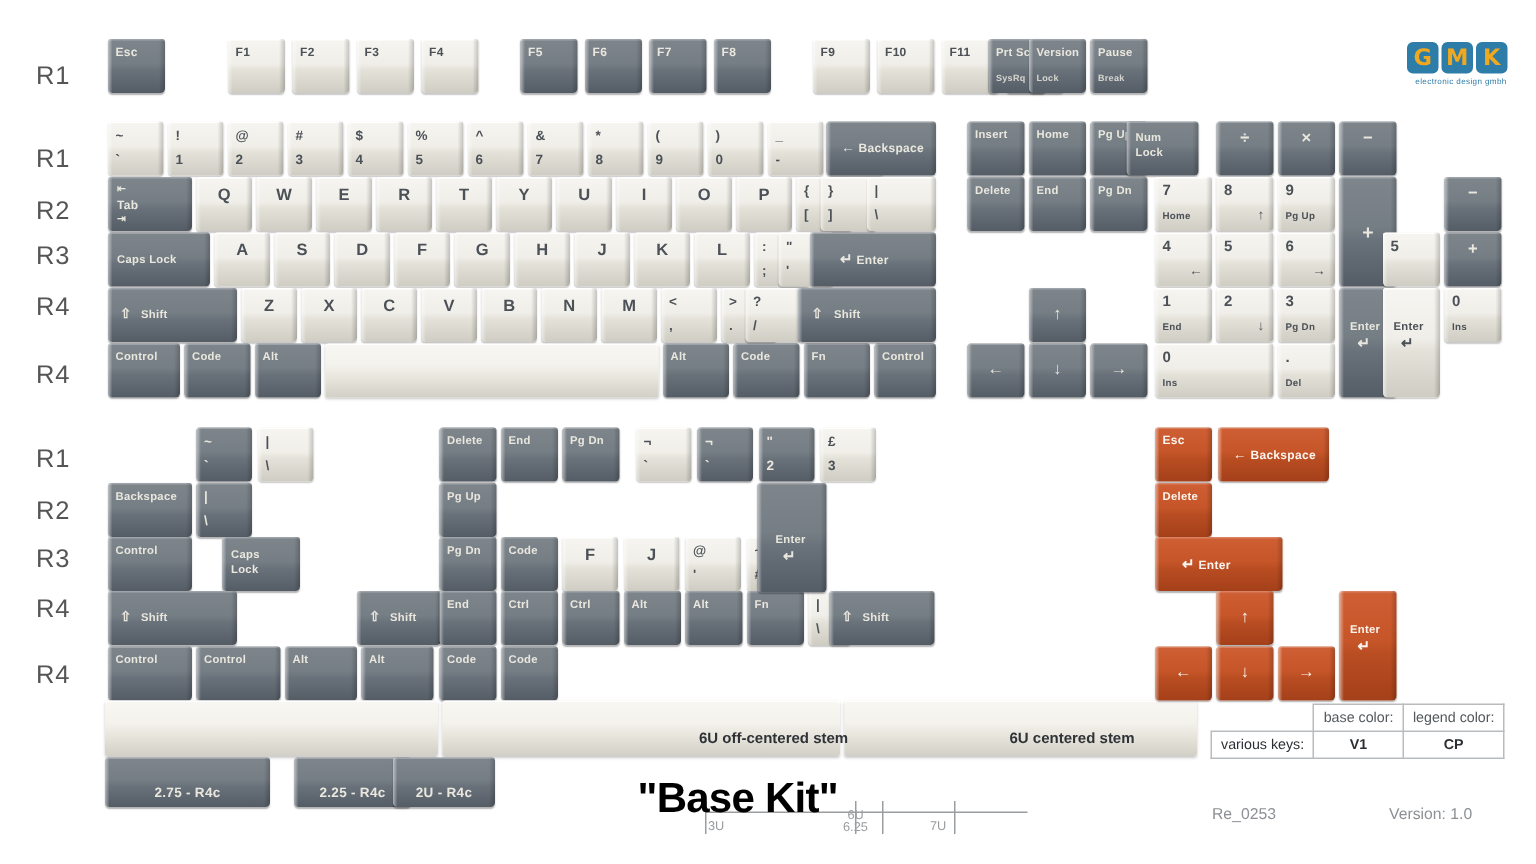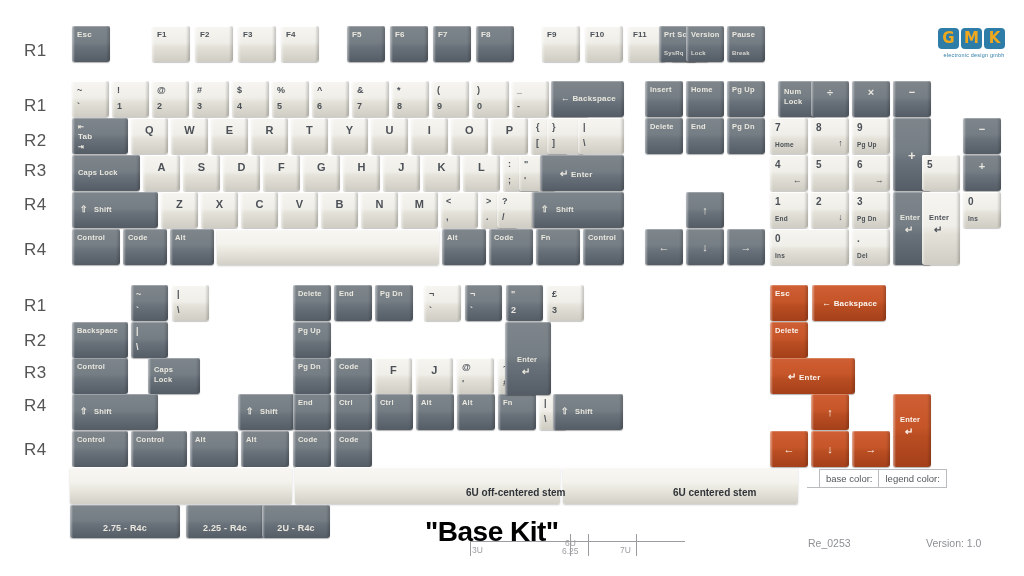--- a/index.html
+++ b/index.html
@@ -443,21 +443,21 @@
   <div class="key gr4" style="left:645px;top:229px;width:38px;height:36px">
       <div class="lg ctr" style="font-size:11px">←</div>
     </div>
   <div class="key gr4" style="left:686px;top:229px;width:38px;height:36px">
       <div class="lg ctr" style="font-size:11px">↓</div>
     </div>
   <div class="key gr4" style="left:727px;top:229px;width:38px;height:36px">
       <div class="lg ctr" style="font-size:11px">→</div>
     </div>
 
-  <div class="key gr4" style="left:778px;top:81px;width:38px;height:36px">
+  <div class="key gr4" style="left:751px;top:81px;width:48px;height:36px">
     <div class="lg" style="font-size:7.5px;left:6px;top:7px">Num</div>
     <div class="lg" style="font-size:7.5px;left:6px;top:17px">Lock</div>
   </div>
   <div class="key gr4" style="left:811px;top:81px;width:38px;height:36px">
       <div class="lg tc" style="font-size:11px">÷</div>
     </div>
   <div class="key gr4" style="left:852px;top:81px;width:38px;height:36px">
       <div class="lg tc" style="font-size:11px">×</div>
     </div>
   <div class="key gr4" style="left:893px;top:81px;width:38px;height:36px">
@@ -671,21 +671,21 @@
 
   <div class="space" style="left:70px;top:467px;width:222px;height:37px"></div>
   <div class="space" style="left:295px;top:467px;width:265px;height:37px"></div>
   <div class="space" style="left:563px;top:467px;width:235px;height:37px"></div>
   <div class="stemnote" style="left:466px;top:487px">6U off-centered stem</div>
   <div class="stemnote" style="left:673px;top:487px">6U centered stem</div>
 
   <div class="key gr4" style="left:70px;top:505px;width:110px;height:33px">
     <div class="lg ctr" style="font-size:9px;top:auto;bottom:5px;transform:none">2.75 - R4c</div>
   </div>
-  <div class="key gr4" style="left:186px;top:505px;width:78px;height:33px">
+  <div class="key gr4" style="left:196px;top:505px;width:78px;height:33px">
     <div class="lg ctr" style="font-size:9px;top:auto;bottom:5px;transform:none">2.25 - R4c</div>
   </div>
   <div class="key gr4" style="left:262px;top:505px;width:68px;height:33px">
     <div class="lg ctr" style="font-size:9px;top:auto;bottom:5px;transform:none">2U - R4c</div>
   </div>
 
   <div class="key v1" style="left:770px;top:285px;width:38px;height:36px">
     <div class="lg tl" style="font-size:8px">Esc</div>
   </div>
   <div class="key v1" style="left:812px;top:285px;width:74px;height:36px">
@@ -731,18 +731,23 @@
   </div>
   <div id="title">"Base Kit"</div>
 
   <table id="ctable">
     <tbody>
         <tr>
       <td class="blank"></td>
       <td class="hd">base color:</td>
       <td class="hd">legend color:</td>
     </tr>
+    <tr>
+      <td class="rh">various keys:</td>
+      <td>V1</td>
+      <td>CP</td>
+    </tr>
   </tbody>
     </table>
   <div id="footref">Re_0253</div>
   <div id="footver">Version: 1.0</div>
 
 </div>
 
 </body></html>

